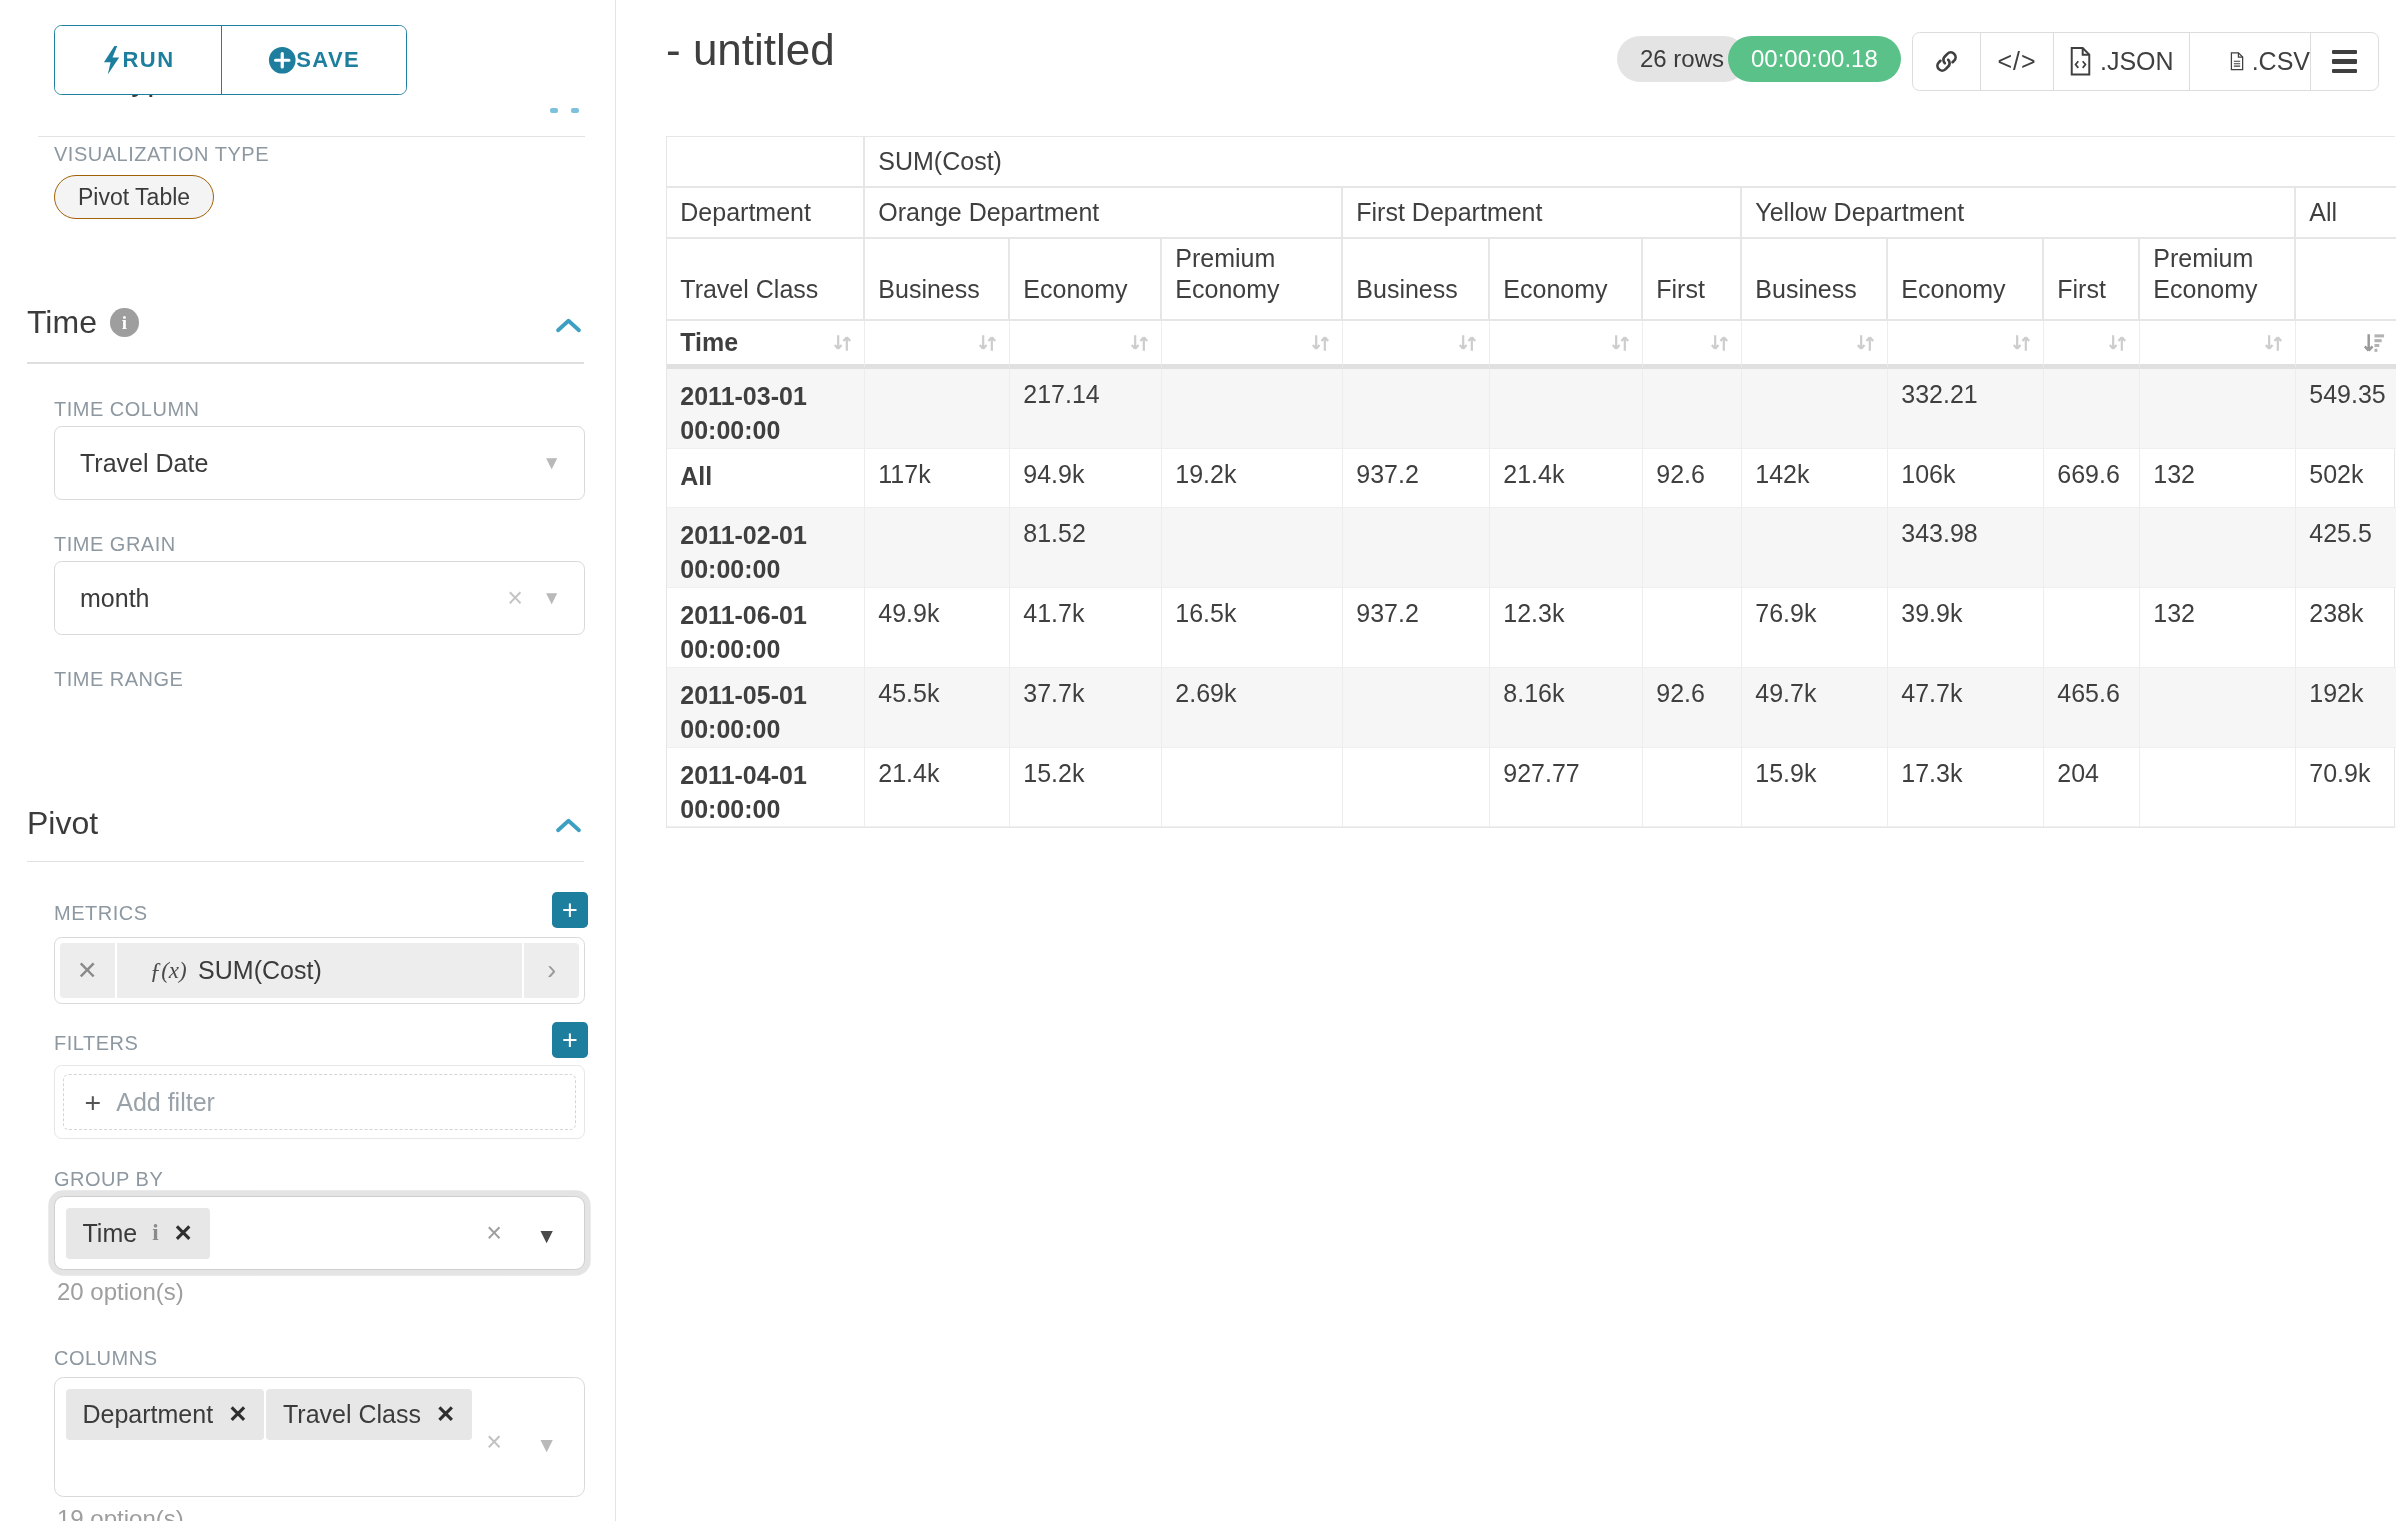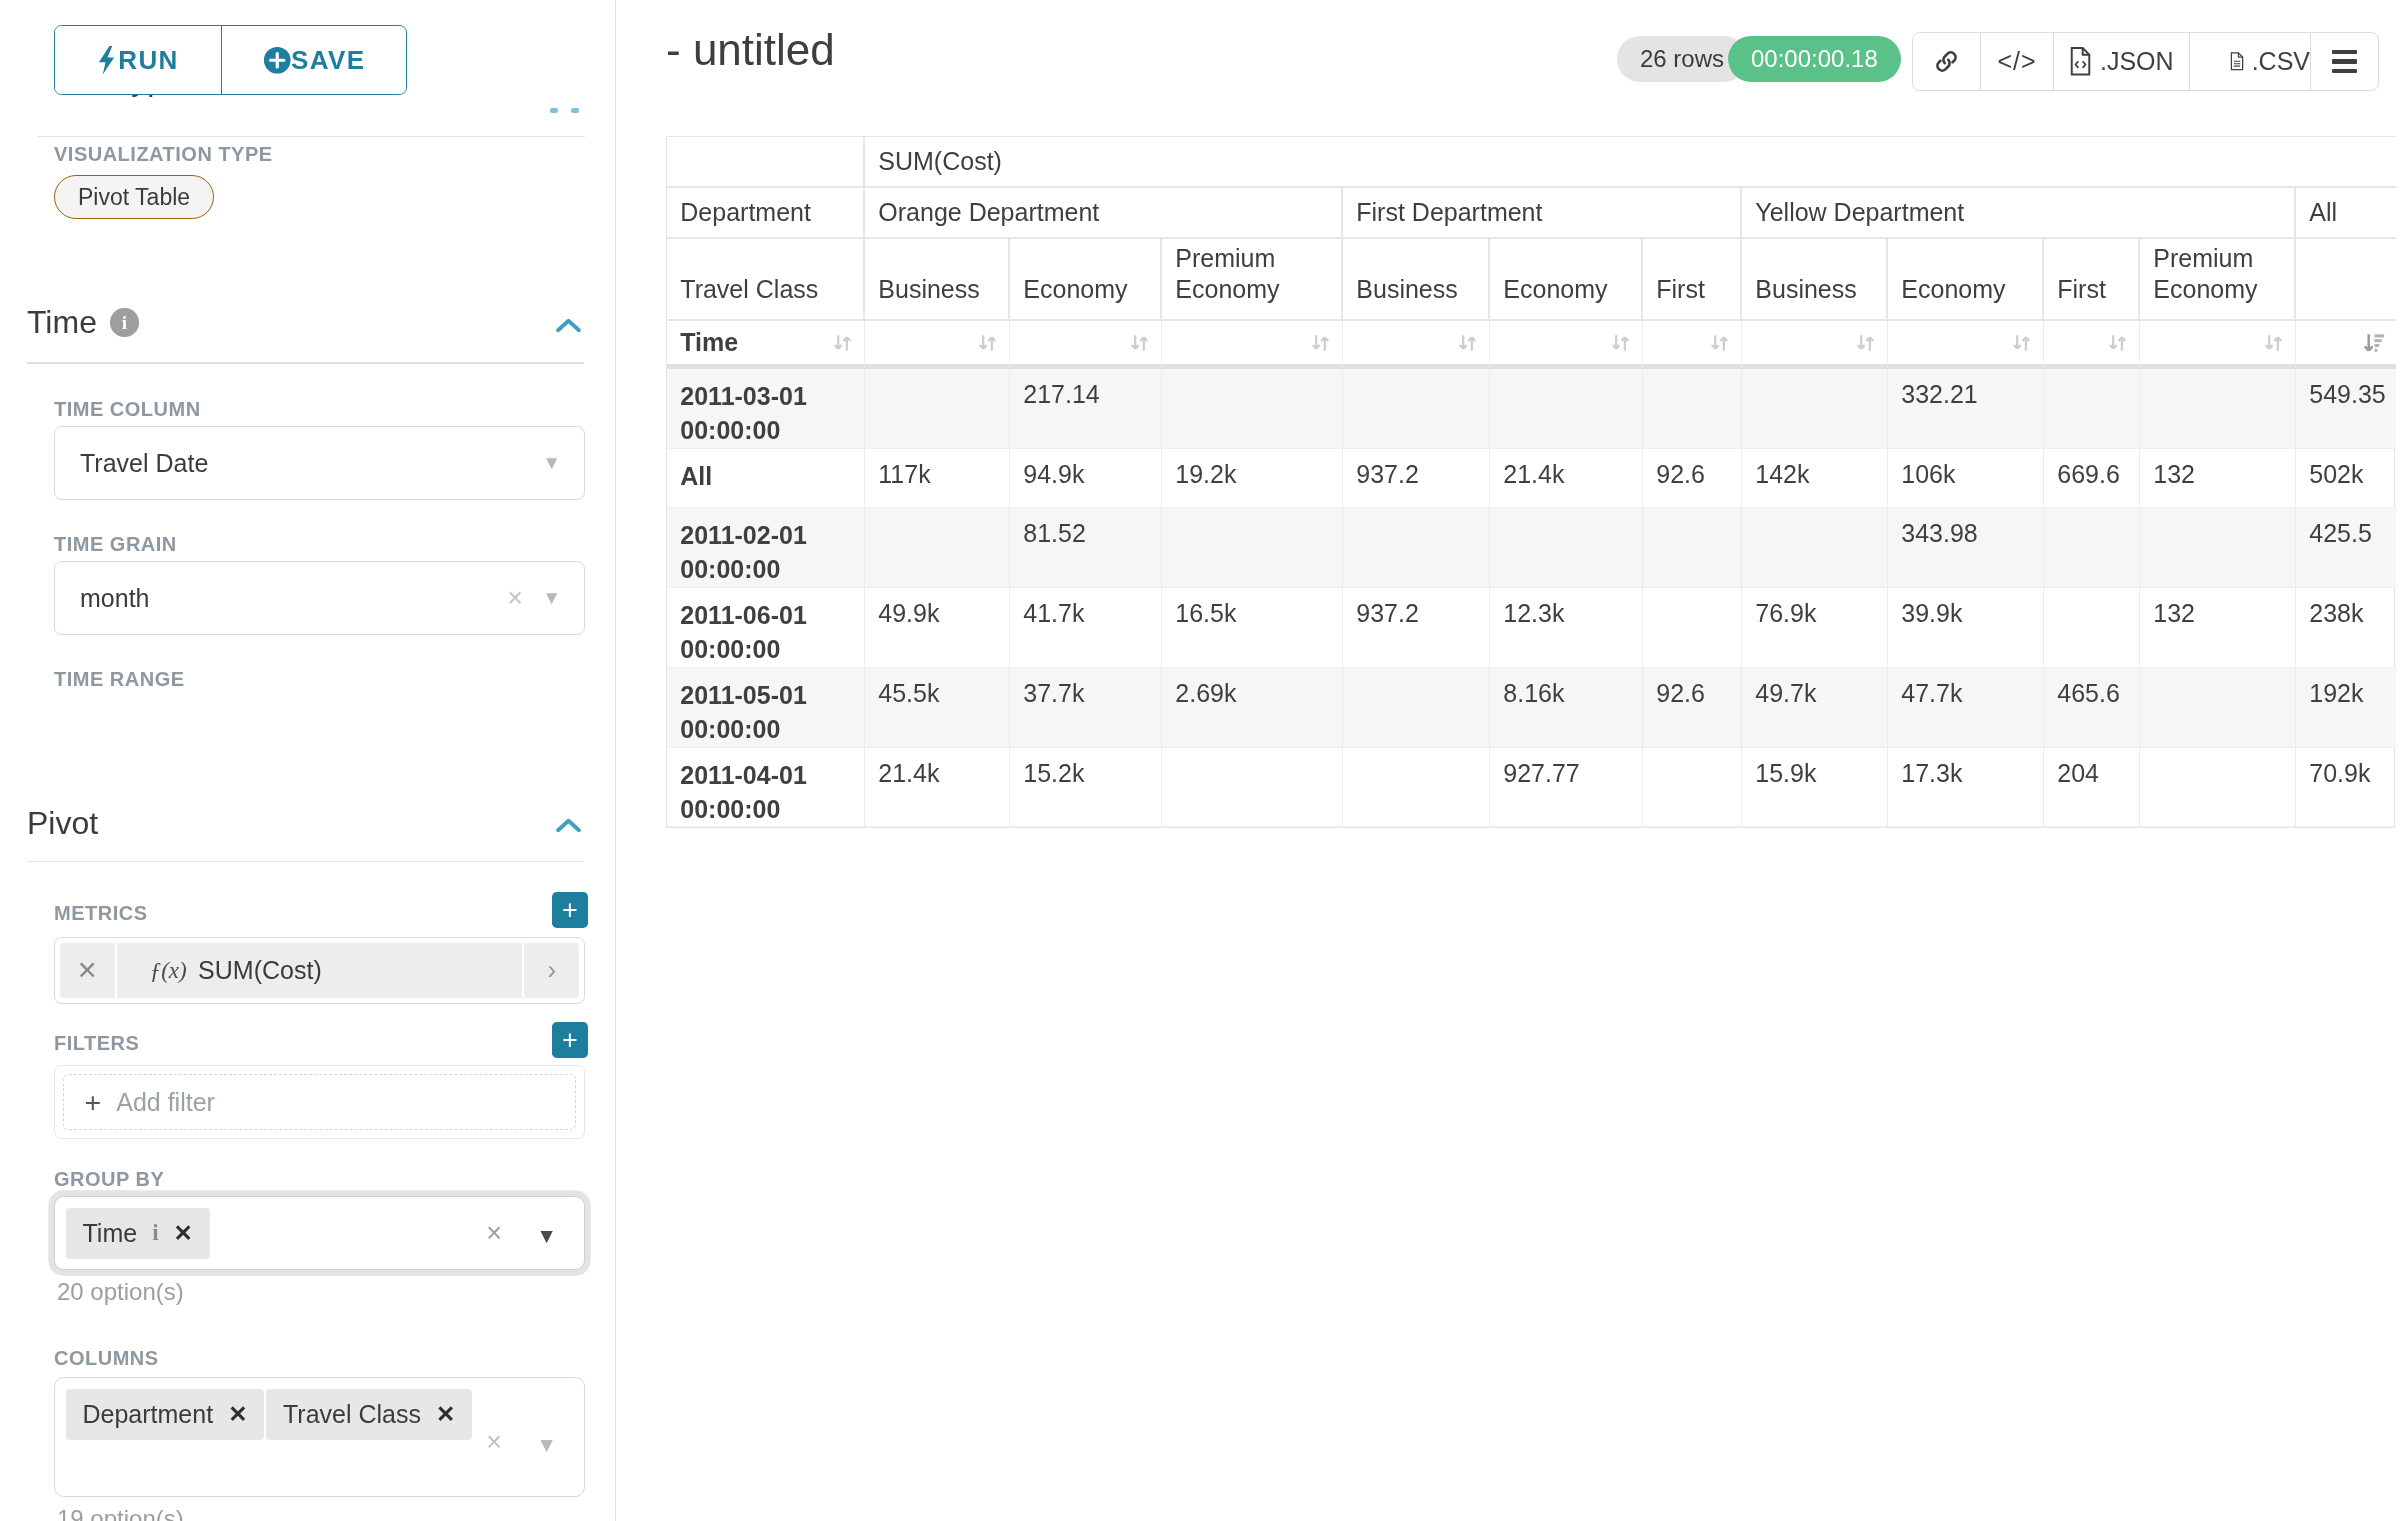--- a/index.html
+++ b/index.html
@@ -9,29 +9,29 @@
 
   
   .left-panel { position:absolute; left:0; top:0; width:616px; height:1522px;
                 background:#fff; border-right:1px solid #e3e3e3; }
   .chart-type-heading { position:absolute; left:27px; top:61px; font-size:32px;
                         font-weight:500; color:#3b3b3b; }
   .top-cover { position:absolute; left:0; top:0; width:615px; height:91px; background:#fff; }
   .runsave { position:absolute; left:54px; top:25px; height:70px; display:flex;
              border:1.9px solid var(--accent); border-radius:7.6px; background:#fff; overflow:hidden; }
   .runsave .btn { display:flex; align-items:center; justify-content:center; 
-                  color:var(--accent); font-size:26px; font-weight:600; letter-spacing:1.4px;
+                  color:var(--accent); font-size:22px; font-weight:600; letter-spacing:1.4px;
                   cursor:pointer; background:#fff; }
   .btn-run { width:167px; border-right:1.9px solid var(--accent); }
   .btn-save { width:184px; }
   .collapse-dot { position:absolute; top:108px; width:7.6px; height:4.8px; border-radius:1.9px;
                   background:#7ec1dd; }
   .hdiv { position:absolute; height:1.9px; background:#dedede; }
   .ctl-label { position:absolute; left:54px; font-size:20px; letter-spacing:0.5px;
-               color:#8d98a1; font-weight:700;text-align:right; }
+               color:#8d98a1; font-weight:400;text-align:right; }
   .pill-chip { position:absolute; left:54px; display:inline-flex; align-items:center;
                height:44px; padding:0 23px; background:#f4f4f4; border:1px solid #a16207;
                border-radius:22px; font-size:23px; color:#3b3b3b; }
   .section-heading { position:absolute; left:27px; font-size:32px; font-weight:500;
                      color:#3b3b3b; display:flex; align-items:center; gap:13.3px; }
   .info-circle { display:inline-flex; width:28.5px; height:28.5px; border-radius:50%;
                  background:#9e9e9e; color:#fff; font-size:19px; font-weight:700;
                  align-items:center; justify-content:center;
                  font-family:"Liberation Serif", serif; }
   .sec-chevron { position:absolute; left:555px; width:27px; height:19px; }

